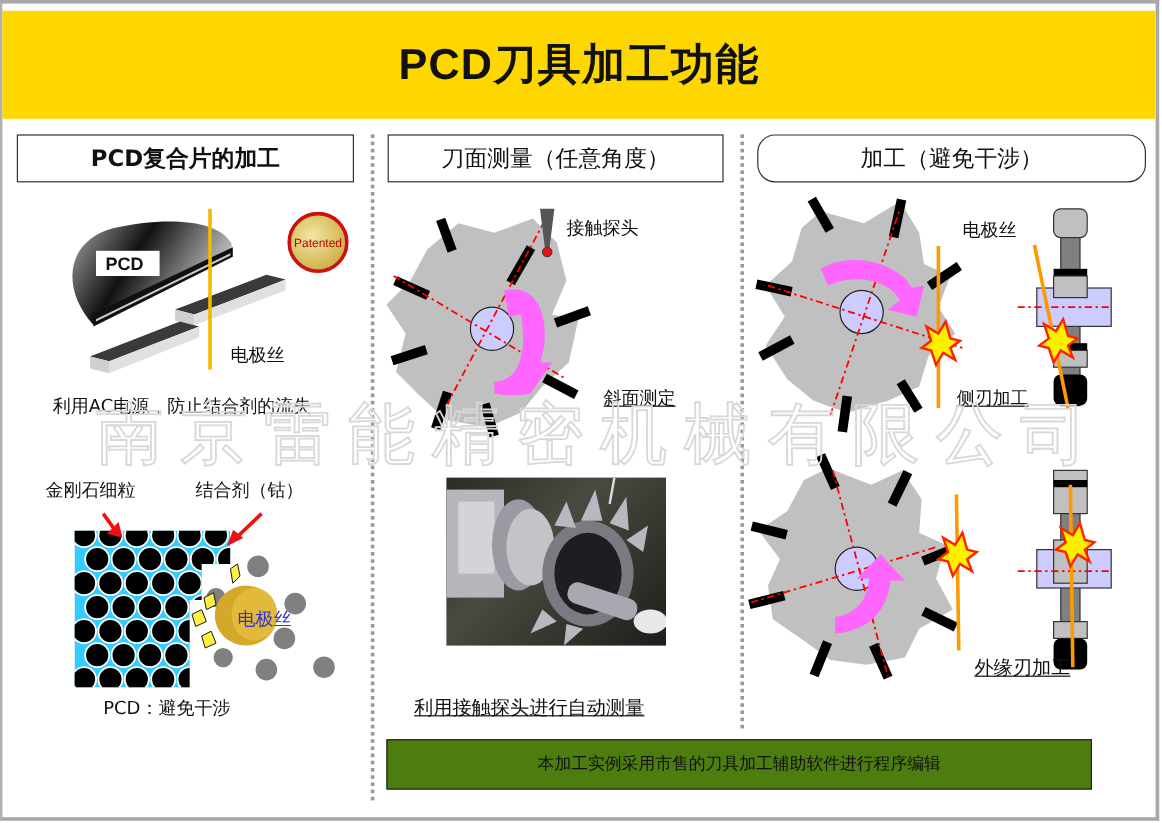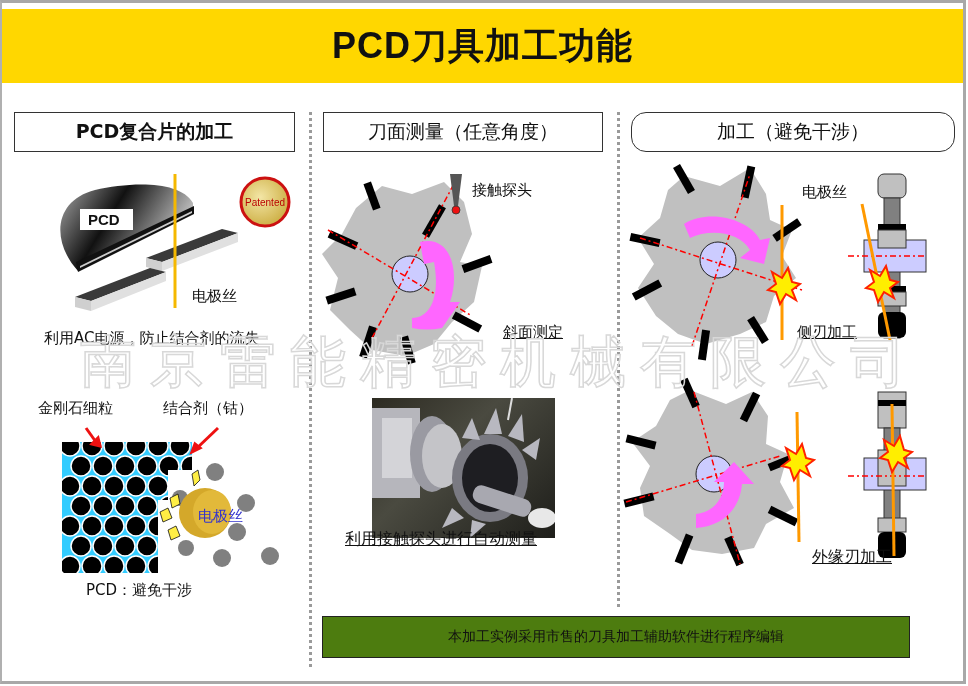--- a/index.html
+++ b/index.html
@@ -8,21 +8,21 @@
     background: #ffffff;
     font-family: "DejaVu Sans", "Liberation Sans", sans-serif;
   }
   .frame {
     position: absolute; left: 0; top: 0; width: 966px; height: 684px;
     border-top: 3px solid #a8a8a8; border-left: 2px solid #b0b0b0;
     border-right: 3px solid #a8a8a8; border-bottom: 3px solid #a8a8a8;
     box-sizing: border-box;
   }
   .banner {
-    position: absolute; left: 2px; top: 9px; width: 961px; height: 74px;
+    position: absolute; left: 2px; top: 9px; width: 961px; height: 90px;
     background: #ffd700;
     display: flex; align-items: center; justify-content: center;
   }
   .banner-title {
     font-family: "Liberation Sans", sans-serif; font-weight: bold;
     font-size: 36px; color: #111; letter-spacing: 1px;
   }
   .watermark {
     position: absolute; left: 80px; top: 325px; width: 820px; height: 72px;
     font-family: "DejaVu Sans", sans-serif;
@@ -237,21 +237,21 @@
         <polygon points="112,36 124,10 130,36"></polygon>
       <polygon points="136,38 150,16 152,44"></polygon>
         <polygon points="150,52 168,40 164,62"></polygon>
       <polygon points="80,110 70,130 92,120"></polygon>
         <polygon points="100,122 98,140 114,126"></polygon>
     </g>
     <line x1="140" y1="0" x2="136" y2="22" stroke="#ddd" stroke-width="2"></line>
     <ellipse cx="170" cy="120" rx="14" ry="10" fill="#e8e8e8"></ellipse>
   </svg>
 </div>
-<span class="label underline" style="left:345px;top:529px;font-size:16px;">利用接触探头进行自动测量</span>
+<span class="label underline" style="left:345px;top:580px;font-size:16px;">利用接触探头进行自动测量</span>
 
 <svg style="left:0;top:0;" width="968" height="360">
   <g transform="translate(720,260)">
     <path d="M-36,-84 L0,-74 L30,-92 L46,-66 L50,-40 L72,-30 L62,-4 L76,18 L54,36 L46,62 L20,74 L-14,84 L-42,74 L-64,56 L-82,28 L-66,4 L-82,-22 L-60,-42 L-52,-70 Z" fill="#c0c0c0"></path>
     <g fill="#000">
       <rect x="-40" y="-96" width="8" height="30" transform="rotate(-30 -36 -81)"></rect>
       <rect x="24" y="-94" width="8" height="32" transform="rotate(12 28 -78)"></rect>
       <rect x="52" y="-34" width="30" height="8" transform="rotate(-34 67 -30)"></rect>
       <rect x="-90" y="-24" width="30" height="8" transform="rotate(12 -75 -20)"></rect>
       <rect x="-88" y="26" width="30" height="8" transform="rotate(-28 -73 30)"></rect>

